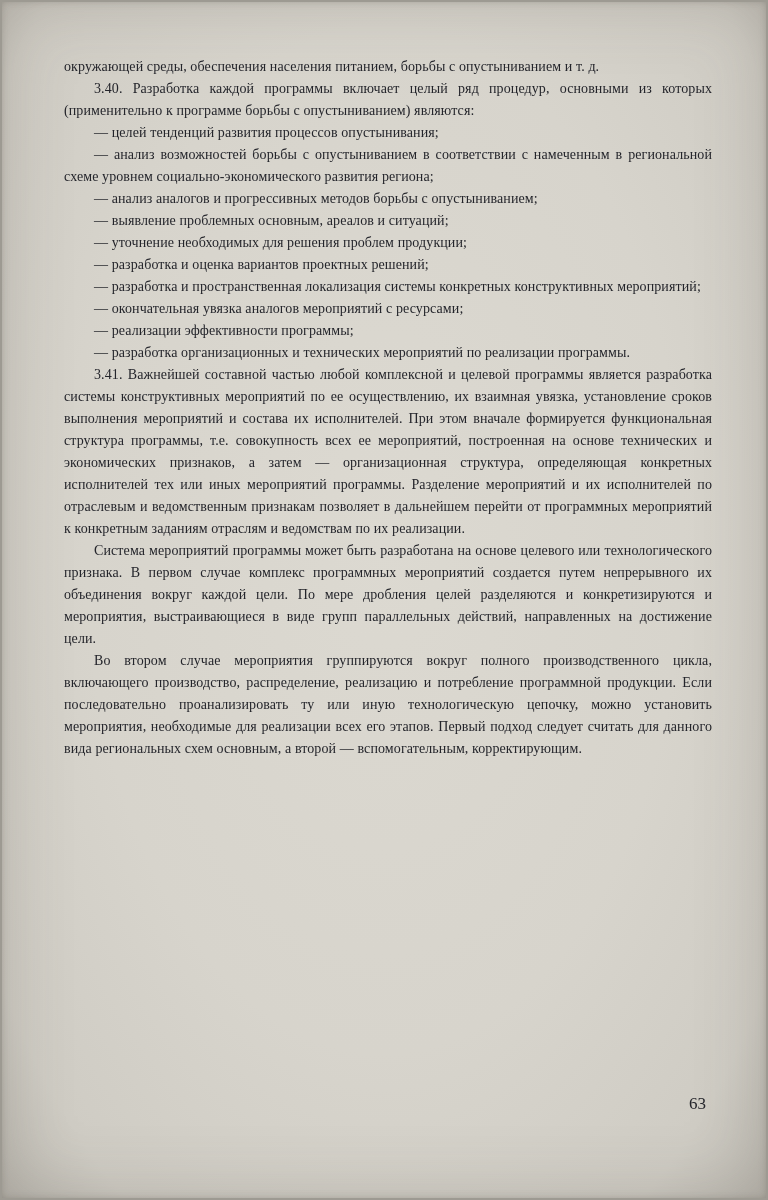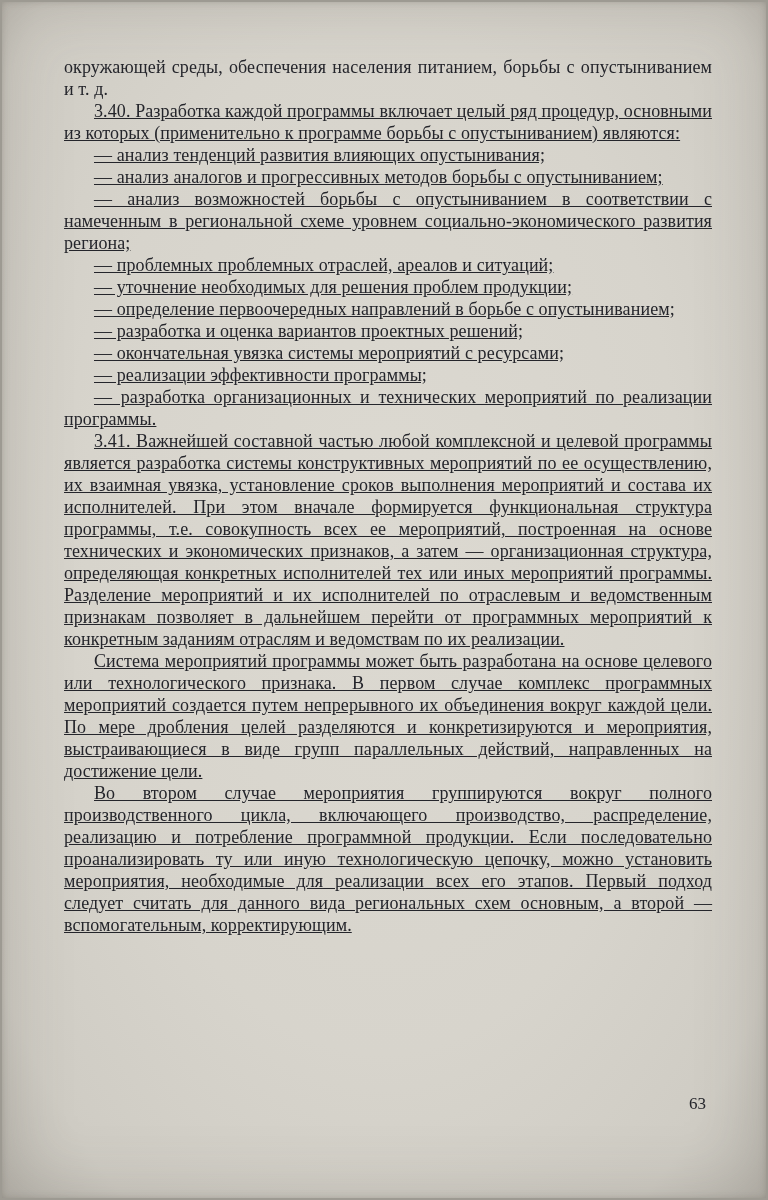--- a/index.html
+++ b/index.html
@@ -22,56 +22,55 @@
       inset 0 0 0 2px #9d9a92,
       inset 0 0 8px rgba(70, 66, 58, 0.35),
       inset 0 0 70px rgba(90, 85, 75, 0.25);
   }
   .text-block {
     position: absolute;
     left: 64px;
     top: 56px;
     width: 648px;
     text-align: justify;
-    font-size: 18px;
+    font-size: 14px;
     line-height: 22px;
     letter-spacing: 0.1px;
     color: #24252b;
     hyphens: auto;
   }
   .para {
     margin: 0;
   }
   .para.indent {
     text-indent: 30px;
-    text-decoration: underline;
   }
   .page-number {
     position: absolute;
     right: 62px;
     bottom: 86px;
     font-size: 17px;
     color: #24252b;
   }
 </style>
 </head>
 <body>
 
 <div class="scan">
   <main class="text-block">
       <p class="para">окружающей среды, обеспечения населения питанием, борьбы с опустыниванием и т. д.</p>
       <p class="para indent">3.40. Разработка каждой программы включает целый ряд процедур, основными из которых (применительно к программе борьбы с опустыниванием) являются:</p>
-      <p class="para indent">— анализ тенденций развития влияющих опустынивания;</p>
+      <p class="para indent">— целей тенденций развития процессов опустынивания;</p>
+      <p class="para indent">— анализ возможностей борьбы с опустыниванием в соответствии с намеченным в региональной схеме уровнем социально-экономического развития региона;</p>
       <p class="para indent">— анализ аналогов и прогрессивных методов борьбы с опустыниванием;</p>
-      <p class="para indent">— анализ возможностей борьбы с опустыниванием в соответствии с намеченным в региональной схеме уровнем социально-экономического развития региона;</p>
-      <p class="para indent">— проблемных проблемных отраслей, ареалов и ситуаций;</p>
+      <p class="para indent">— выявление проблемных основным, ареалов и ситуаций;</p>
       <p class="para indent">— уточнение необходимых для решения проблем продукции;</p>
-      <p class="para indent">— определение первоочередных направлений в борьбе с опустыниванием;</p>
       <p class="para indent">— разработка и оценка вариантов проектных решений;</p>
-      <p class="para indent">— окончательная увязка системы мероприятий с ресурсами;</p>
+      <p class="para indent">— разработка и пространственная локализация системы конкретных конструктивных мероприятий;</p>
+      <p class="para indent">— окончательная увязка аналогов мероприятий с ресурсами;</p>
       <p class="para indent">— реализации эффективности программы;</p>
       <p class="para indent">— разработка организационных и технических мероприятий по реализации программы.</p>
       <p class="para indent">3.41. Важнейшей составной частью любой комплексной и целевой программы является разработка системы конструктивных мероприятий по ее осуществлению, их взаимная увязка, установление сроков выполнения мероприятий и состава их исполнителей. При этом вначале формируется функциональная структура программы, т.е. совокупность всех ее мероприятий, построенная на основе технических и экономических признаков, а затем — организационная структура, определяющая конкретных исполнителей тех или иных мероприятий программы. Разделение мероприятий и их исполнителей по отраслевым и ведомственным признакам позволяет в дальнейшем перейти от программных мероприятий к конкретным заданиям отраслям и ведомствам по их реализации.</p>
       <p class="para indent">Система мероприятий программы может быть разработана на основе целевого или технологического признака. В первом случае комплекс программных мероприятий создается путем непрерывного их объединения вокруг каждой цели. По мере дробления целей разделяются и конкретизируются и мероприятия, выстраивающиеся в виде групп параллельных действий, направленных на достижение цели.</p>
       <p class="para indent">Во втором случае мероприятия группируются вокруг полного производственного цикла, включающего производство, распределение, реализацию и потребление программной продукции. Если последовательно проанализировать ту или иную технологическую цепочку, можно установить мероприятия, необходимые для реализации всех его этапов. Первый подход следует считать для данного вида региональных схем основным, а второй — вспомогательным, корректирующим.</p>
     </main>
   <div class="page-number">63</div>
 </div>
 
 </body></html>

